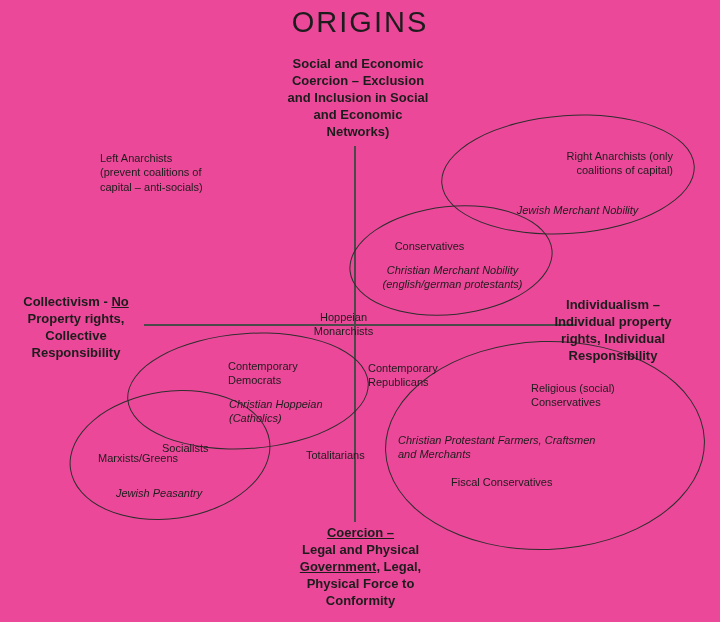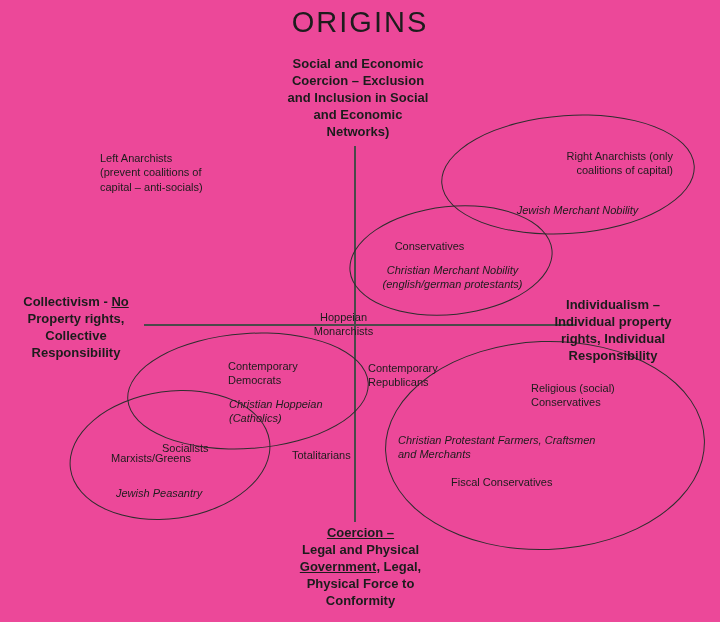--- a/index.html
+++ b/index.html
@@ -104,23 +104,23 @@
 Republicans</div>
 
   <div class="lbl italic pre" style="left:229px; top:397px;">Christian Hoppeian
 (Catholics)</div>
 
   <div class="lbl" style="left:162px; top:413px;margin-top:28px;">Socialists</div>
 
   <div class="lbl pre" style="left:531px; top:381px;">Religious (social)
 Conservatives</div>
 
-  <div class="lbl" style="left:111px; top:451px;">Marxists/Greens</div>
+  <div class="lbl" style="left:98px; top:451px;">Marxists/Greens</div>
 
-  <div class="lbl" style="left:292px; top:448px;">Totalitarians</div>
+  <div class="lbl" style="left:306px; top:448px;">Totalitarians</div>
 
   <div class="lbl italic pre" style="left:398px; top:433px;">Christian Protestant Farmers, Craftsmen
 and Merchants</div>
 
   <div class="lbl" style="left:451px; top:475px;">Fiscal Conservatives</div>
 
   <div class="lbl italic" style="left:116px; top:486px;">Jewish Peasantry</div>
 
 </div>
 

